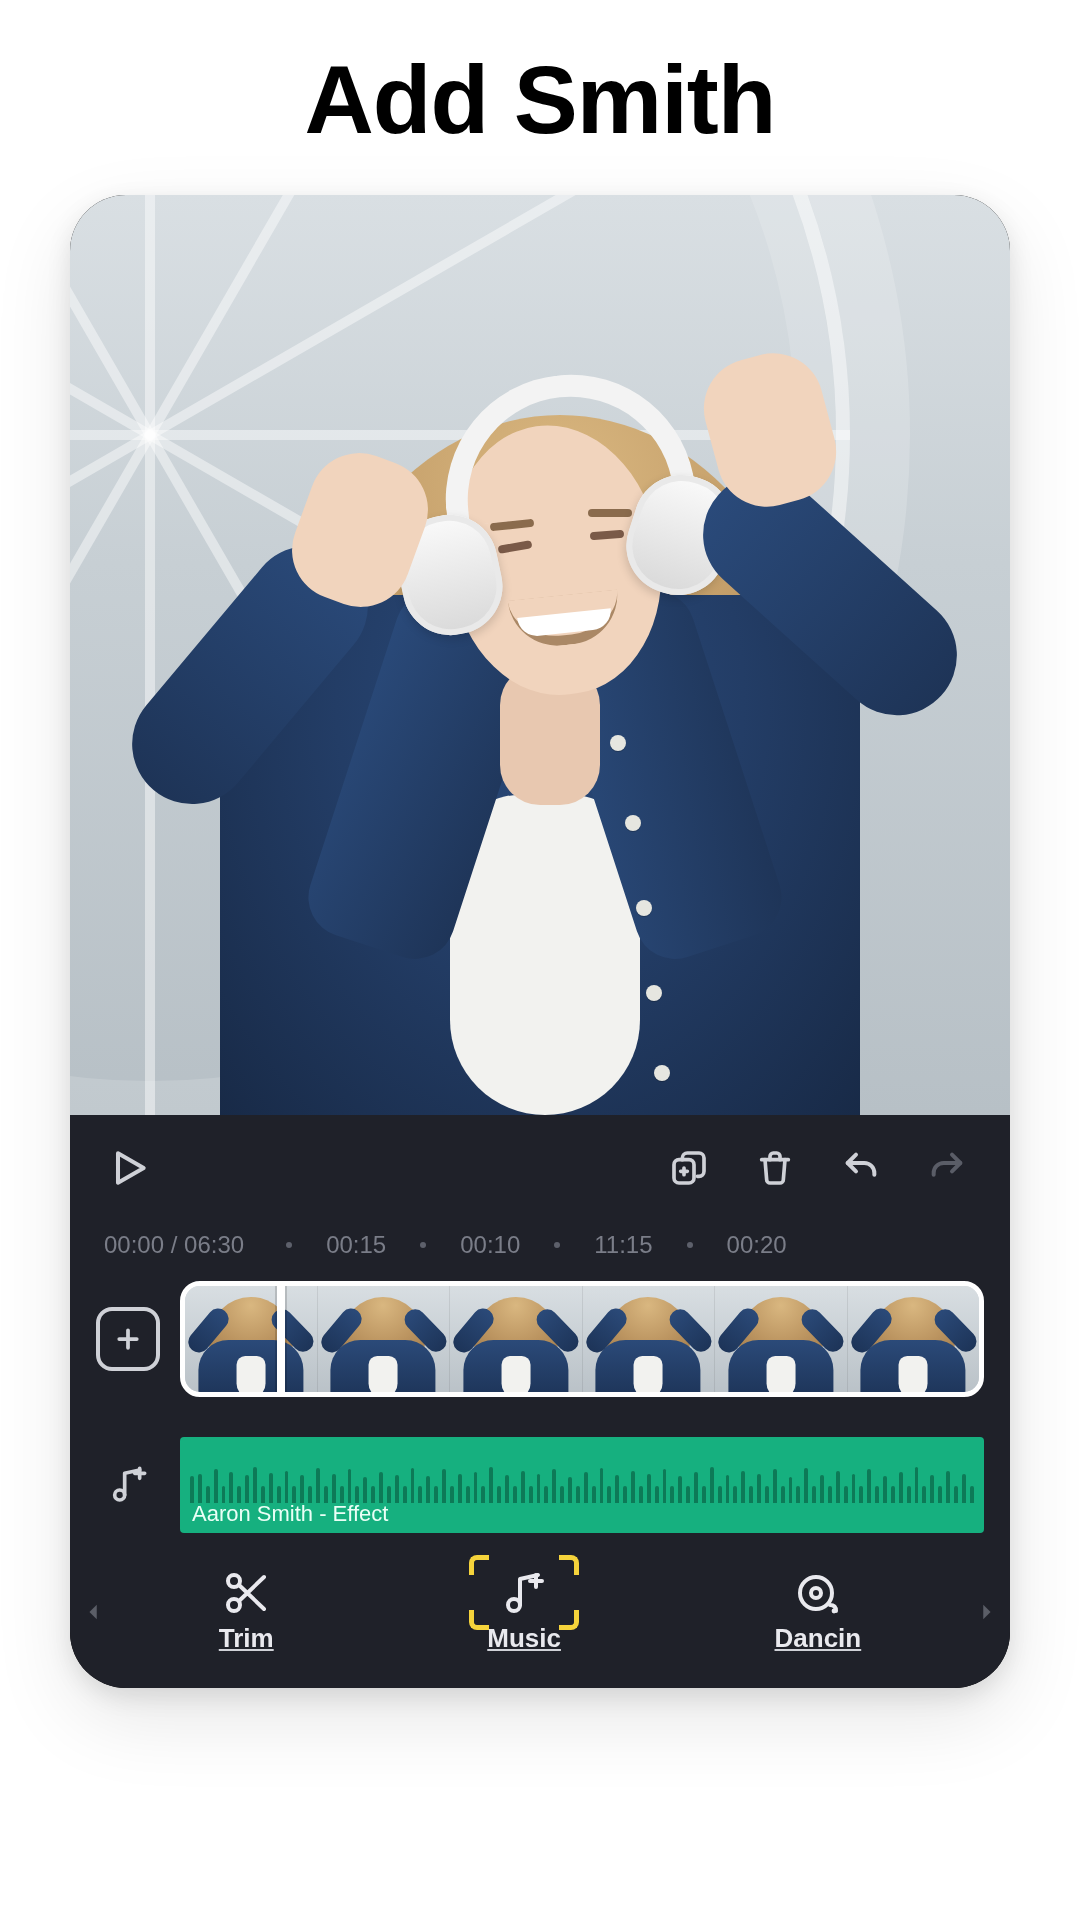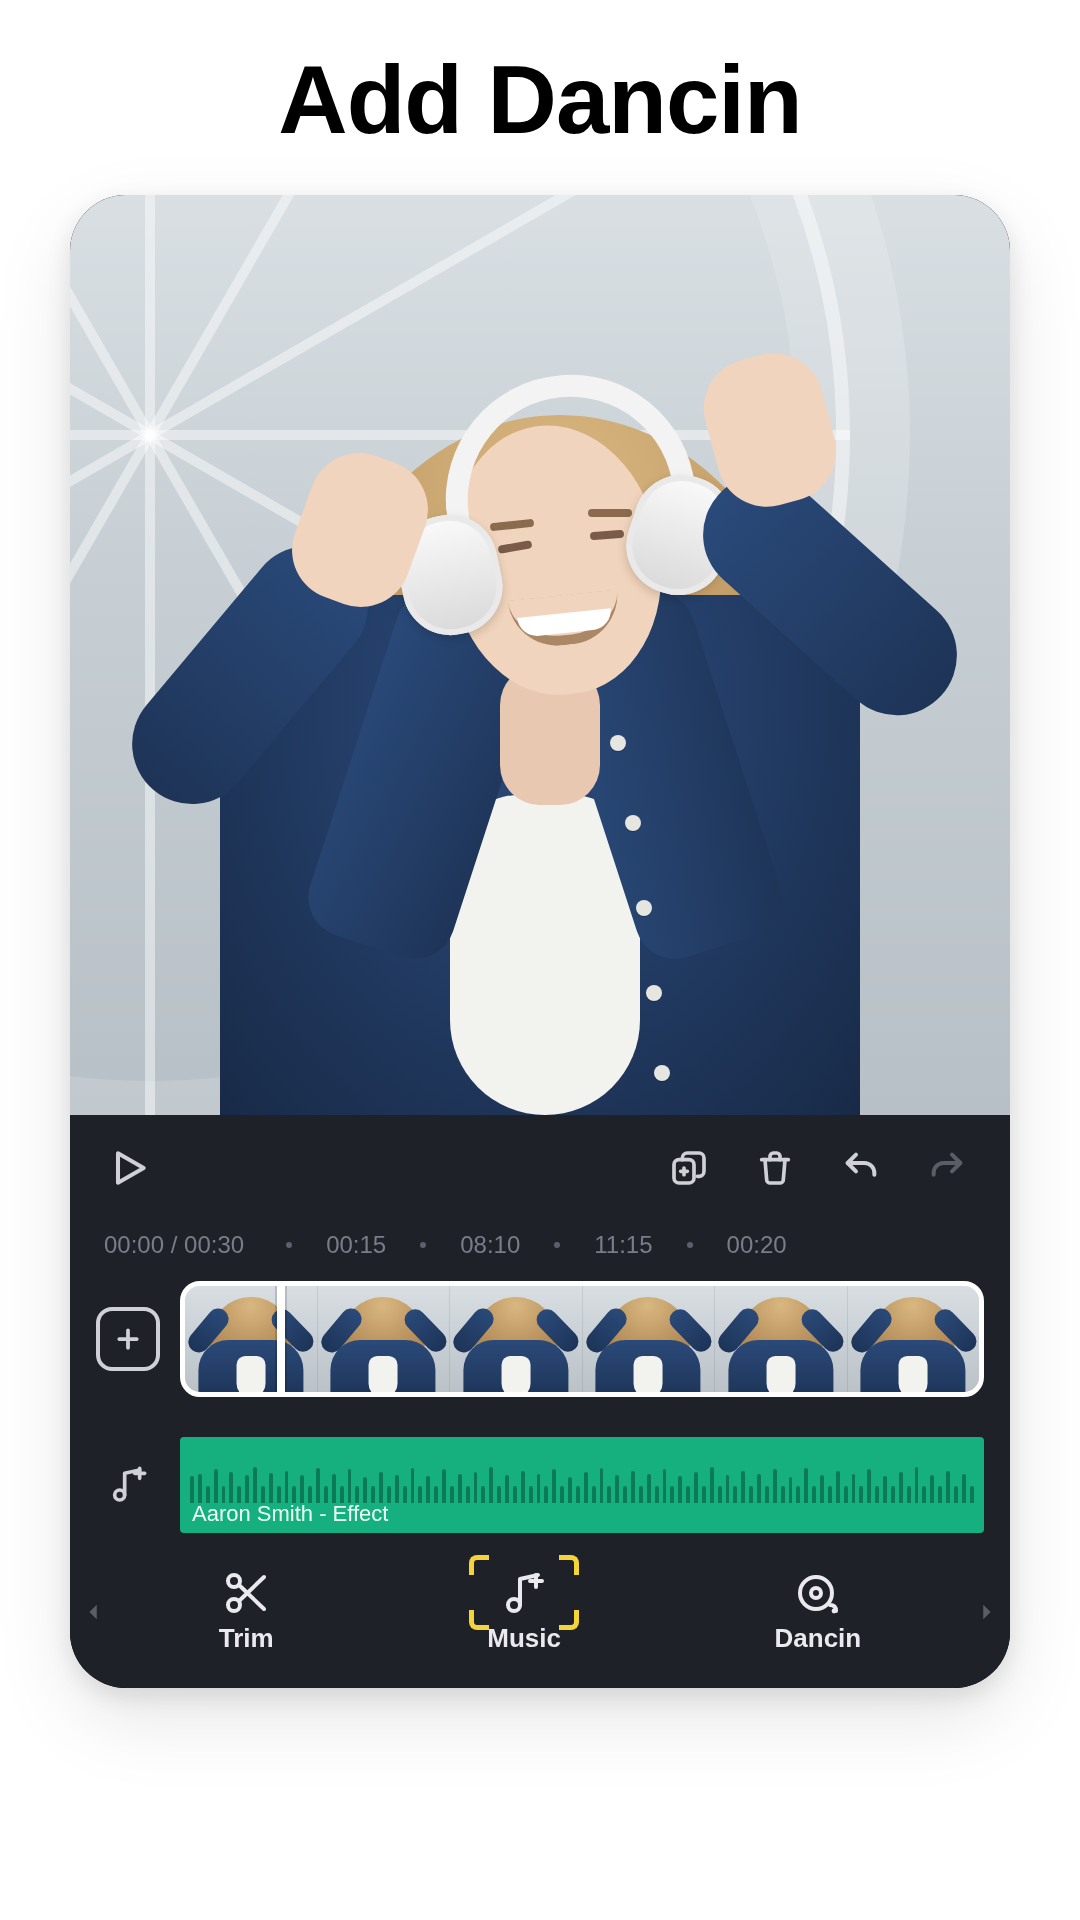--- a/index.html
+++ b/index.html
@@ -302,21 +302,21 @@
   .bottom-nav{
     display:flex; align-items:center;
     padding: 30px 6px 0 6px;
   }
   .nav-arrow{
     width:36px; display:flex; align-items:center; justify-content:center;
     color:#5b5e67;
   }
   .nav-arrow svg{width:22px;height:34px;}
   .nav-items{
-    flex:1; display:flex; justify-content:space-around;
+    flex:1; display:flex; justify-content:space-around;text-decoration:underline;
   }
   .nav-item{
     display:flex; flex-direction:column; align-items:center;
     gap:6px; color:#e9e9ee; cursor:pointer;
     padding: 6px 10px;
   }
   .nav-item svg{width:48px;height:48px;}
   .nav-item .label{font-size:26px; font-weight:600;}
   .nav-item.active{
     position:relative;
@@ -329,21 +329,21 @@
   .corner{position:absolute;width:20px;height:20px;border:5px solid #f5d33b;}
   .corner.tl{top:0;left:0;border-right:none;border-bottom:none;border-radius:8px 0 0 0;}
   .corner.tr{top:0;right:0;border-left:none;border-bottom:none;border-radius:0 8px 0 0;}
   .corner.bl{bottom:0;left:0;border-right:none;border-top:none;border-radius:0 0 0 8px;}
   .corner.br{bottom:0;right:0;border-left:none;border-top:none;border-radius:0 0 8px 0;}
 
 </style>
 </head>
 <body>
 
-<h1 class="page-title">Add Dancin</h1>
+<h1 class="page-title">Add Smith</h1>
 
 <div class="device-frame">
 
   <div class="preview">
     <div class="wheel">
       <div class="spoke" style="transform:translate(-50%,-50%) rotate(0deg)"></div>
       <div class="spoke" style="transform:translate(-50%,-50%) rotate(30deg)"></div>
       <div class="spoke" style="transform:translate(-50%,-50%) rotate(60deg)"></div>
       <div class="spoke" style="transform:translate(-50%,-50%) rotate(90deg)"></div>
       <div class="spoke" style="transform:translate(-50%,-50%) rotate(120deg)"></div>
@@ -409,25 +409,25 @@
         <div class="icon-btn dim">
           <svg viewBox="0 0 24 24" fill="none" stroke="currentColor" stroke-width="2.4" stroke-linecap="round" stroke-linejoin="round">
             <path d="M15 14l5-5-5-5"></path>
               <path d="M20 9H10a6 6 0 0 0-6 6v1"></path>
           </svg>
         </div>
       </div>
     </div>
 
     <div class="time-ruler">
-      <span class="now-dur">00:00 / 00:30</span>
+      <span class="now-dur">00:00 / 06:30</span>
       <span class="dot"></span>
       <span>00:15</span>
       <span class="dot"></span>
-      <span>08:10</span>
+      <span>00:10</span>
       <span class="dot"></span>
       <span>11:15</span>
       <span class="dot"></span>
       <span>00:20</span>
     </div>
 
     <div class="track-row">
       <div class="square-btn">
         <svg viewBox="0 0 24 24" fill="none" stroke="currentColor" stroke-width="3" stroke-linecap="round">
             <path d="M12 5v14M5 12h14"></path>

